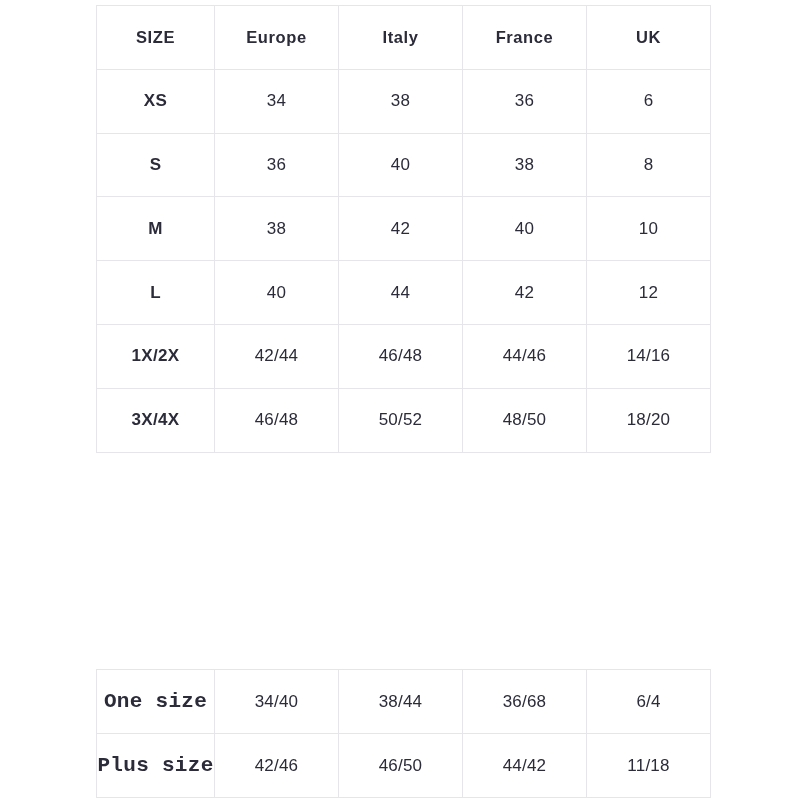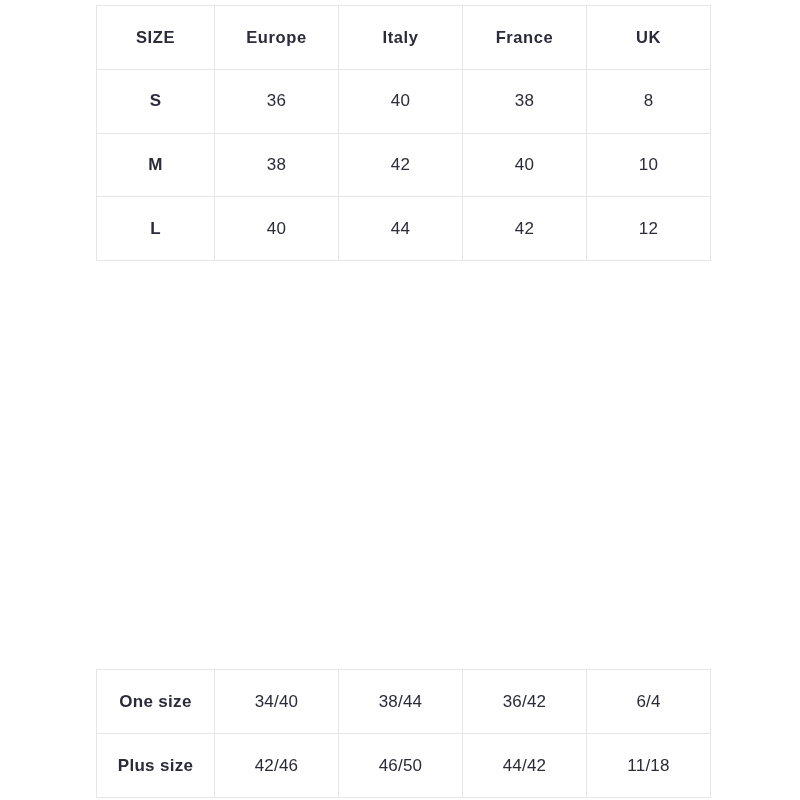--- a/index.html
+++ b/index.html
@@ -54,21 +54,22 @@
   }
   td.size-cell {
     font-weight: 700;
     font-size: 17px;
     letter-spacing: 0.3px;
   }
   #extra-table td {
     height: 63px;
   }
   #extra-table td.size-cell {
-    font-size: 17px;
+    font-size: 21px;
+    font-family: Liberation Mono, monospace;
   }
 </style>
 </head>
 <body>
 
 <div id="page">
 
   <div class="table-wrap" id="main-table-wrap">
     <table id="main-table">
       <colgroup>
@@ -82,59 +83,80 @@
         <tr>
           <th>SIZE</th>
           <th>Europe</th>
           <th>Italy</th>
           <th>France</th>
           <th>UK</th>
         </tr>
       </thead>
       <tbody>
         <tr>
+          <td class="size-cell">XS</td>
+          <td>34</td>
+          <td>38</td>
+          <td>36</td>
+          <td>6</td>
+        </tr>
+        <tr>
           <td class="size-cell">S</td>
           <td>36</td>
           <td>40</td>
           <td>38</td>
           <td>8</td>
         </tr>
         <tr>
           <td class="size-cell">M</td>
           <td>38</td>
           <td>42</td>
           <td>40</td>
           <td>10</td>
         </tr>
         <tr>
           <td class="size-cell">L</td>
           <td>40</td>
           <td>44</td>
           <td>42</td>
           <td>12</td>
         </tr>
+        <tr>
+          <td class="size-cell">1X/2X</td>
+          <td>42/44</td>
+          <td>46/48</td>
+          <td>44/46</td>
+          <td>14/16</td>
+        </tr>
+        <tr>
+          <td class="size-cell">3X/4X</td>
+          <td>46/48</td>
+          <td>50/52</td>
+          <td>48/50</td>
+          <td>18/20</td>
+        </tr>
       </tbody>
     </table>
   </div>
 
   <div class="table-wrap" id="extra-table-wrap">
     <table id="extra-table">
       <colgroup>
         <col class="c-size">
         <col class="c-other">
         <col class="c-other">
         <col class="c-other">
         <col class="c-other">
       </colgroup>
       <tbody>
         <tr>
           <td class="size-cell">One size</td>
           <td>34/40</td>
           <td>38/44</td>
-          <td>36/42</td>
+          <td>36/68</td>
           <td>6/4</td>
         </tr>
         <tr>
           <td class="size-cell">Plus size</td>
           <td>42/46</td>
           <td>46/50</td>
           <td>44/42</td>
           <td>11/18</td>
         </tr>
       </tbody>

